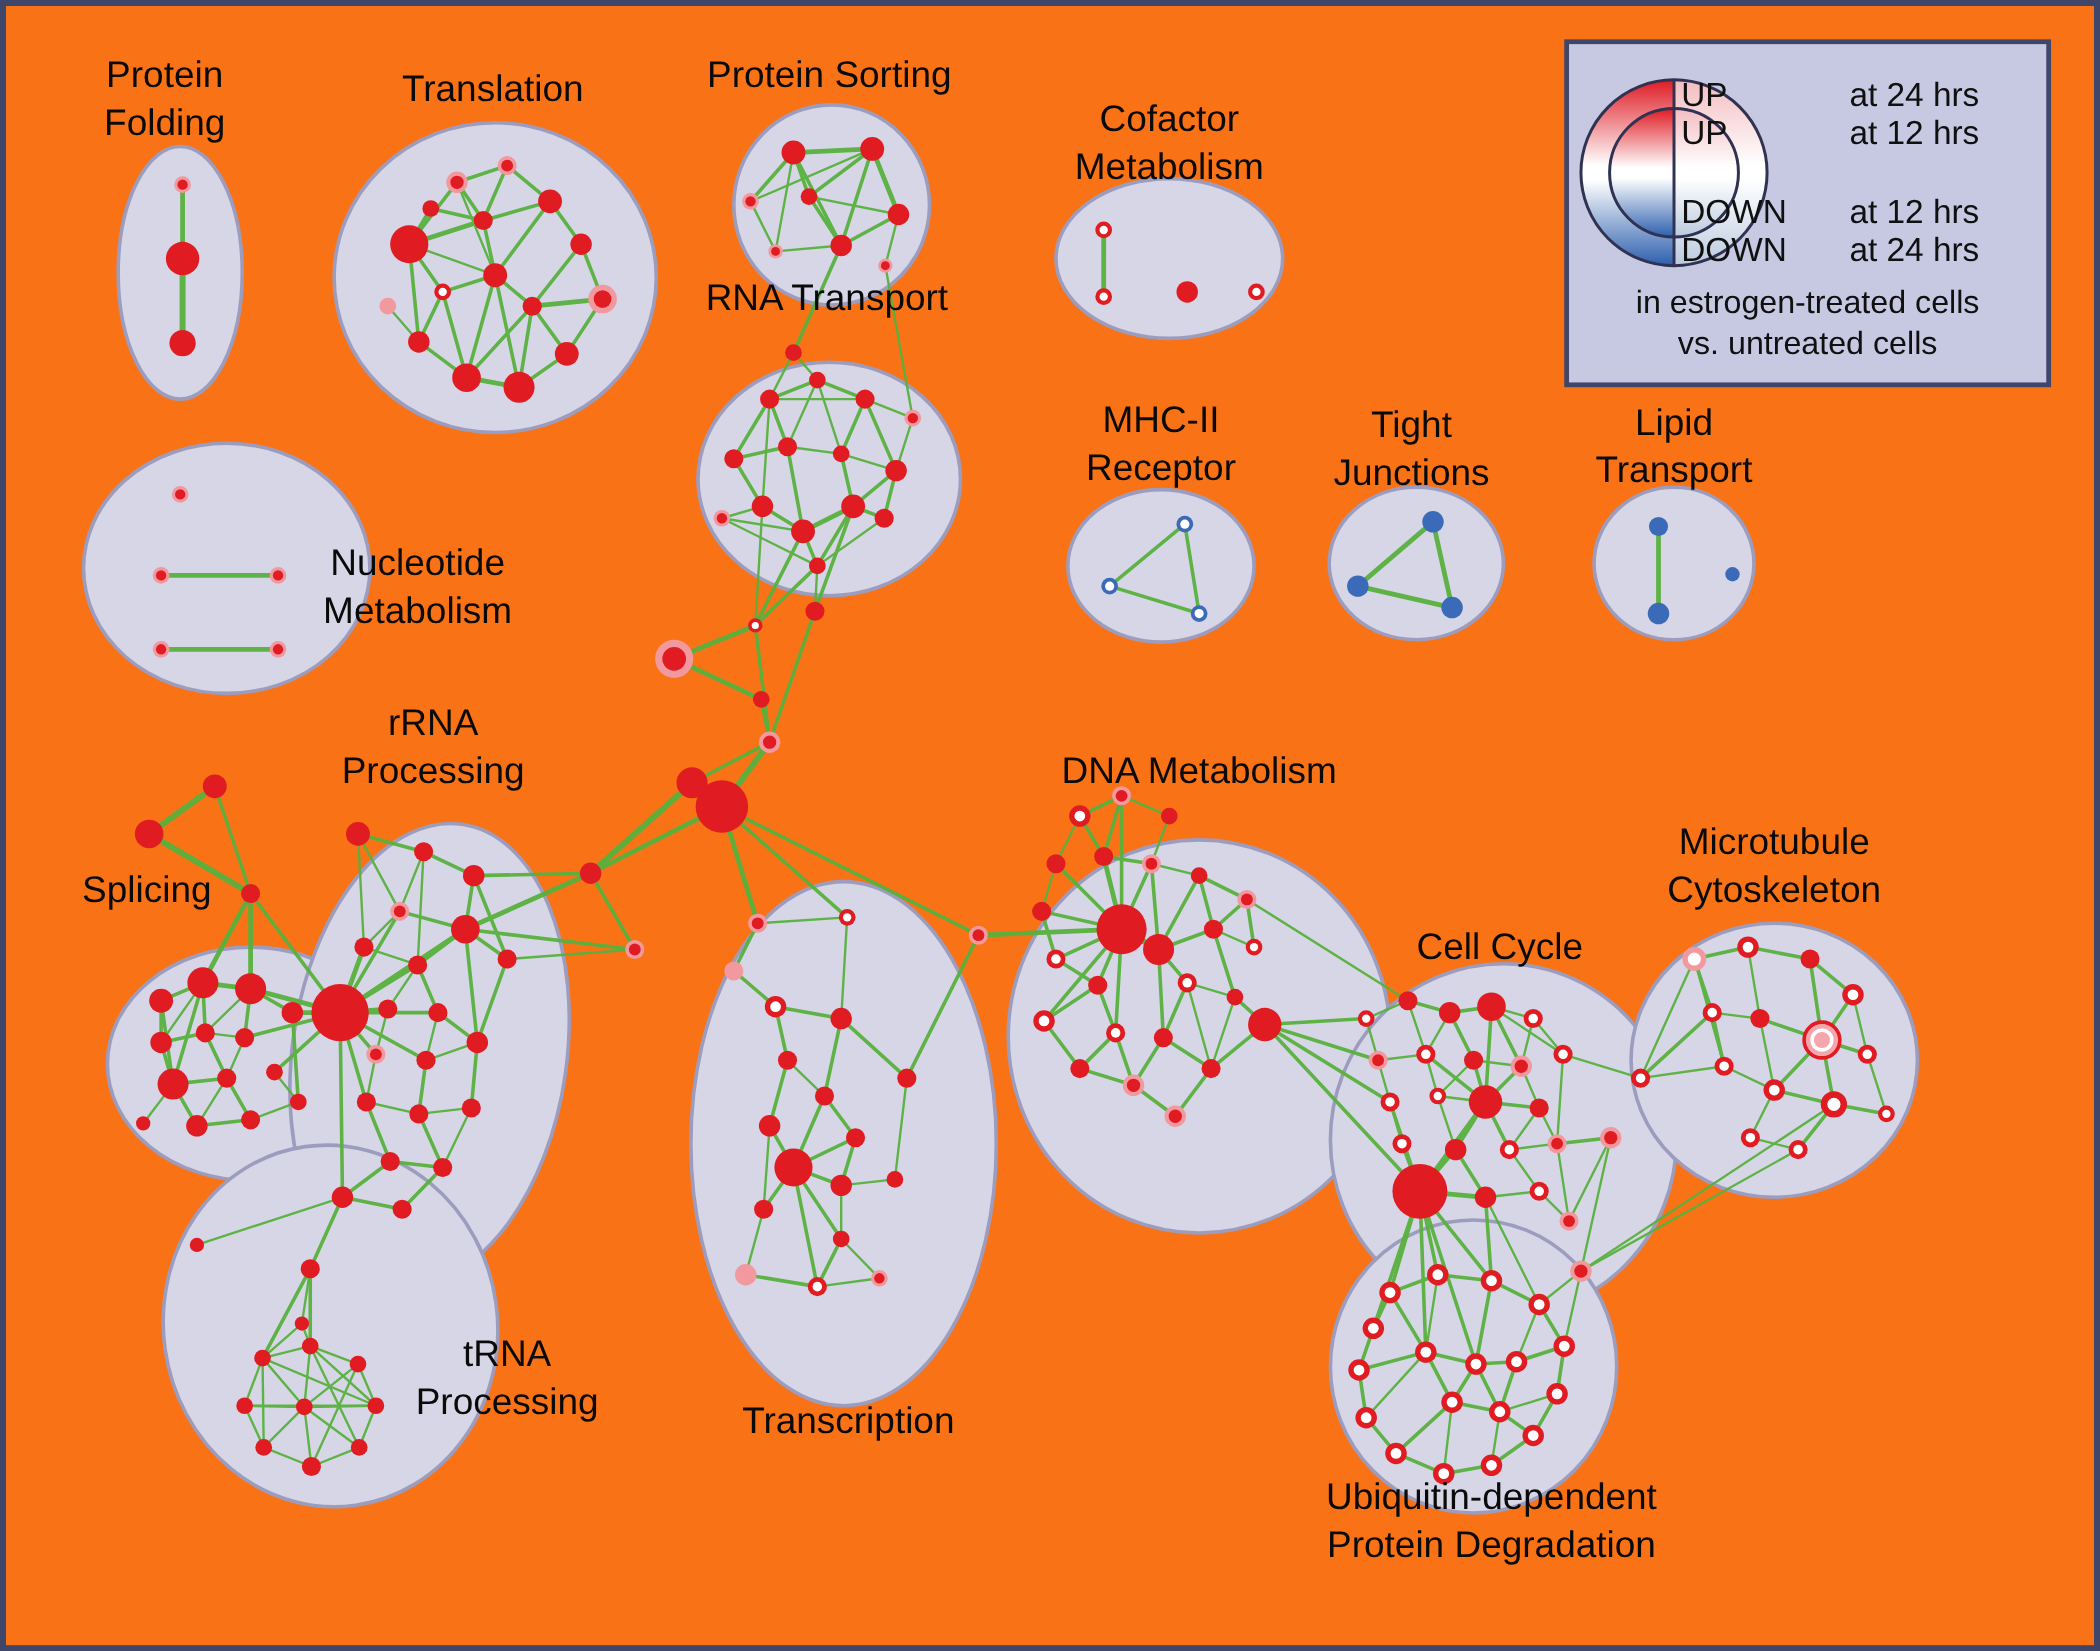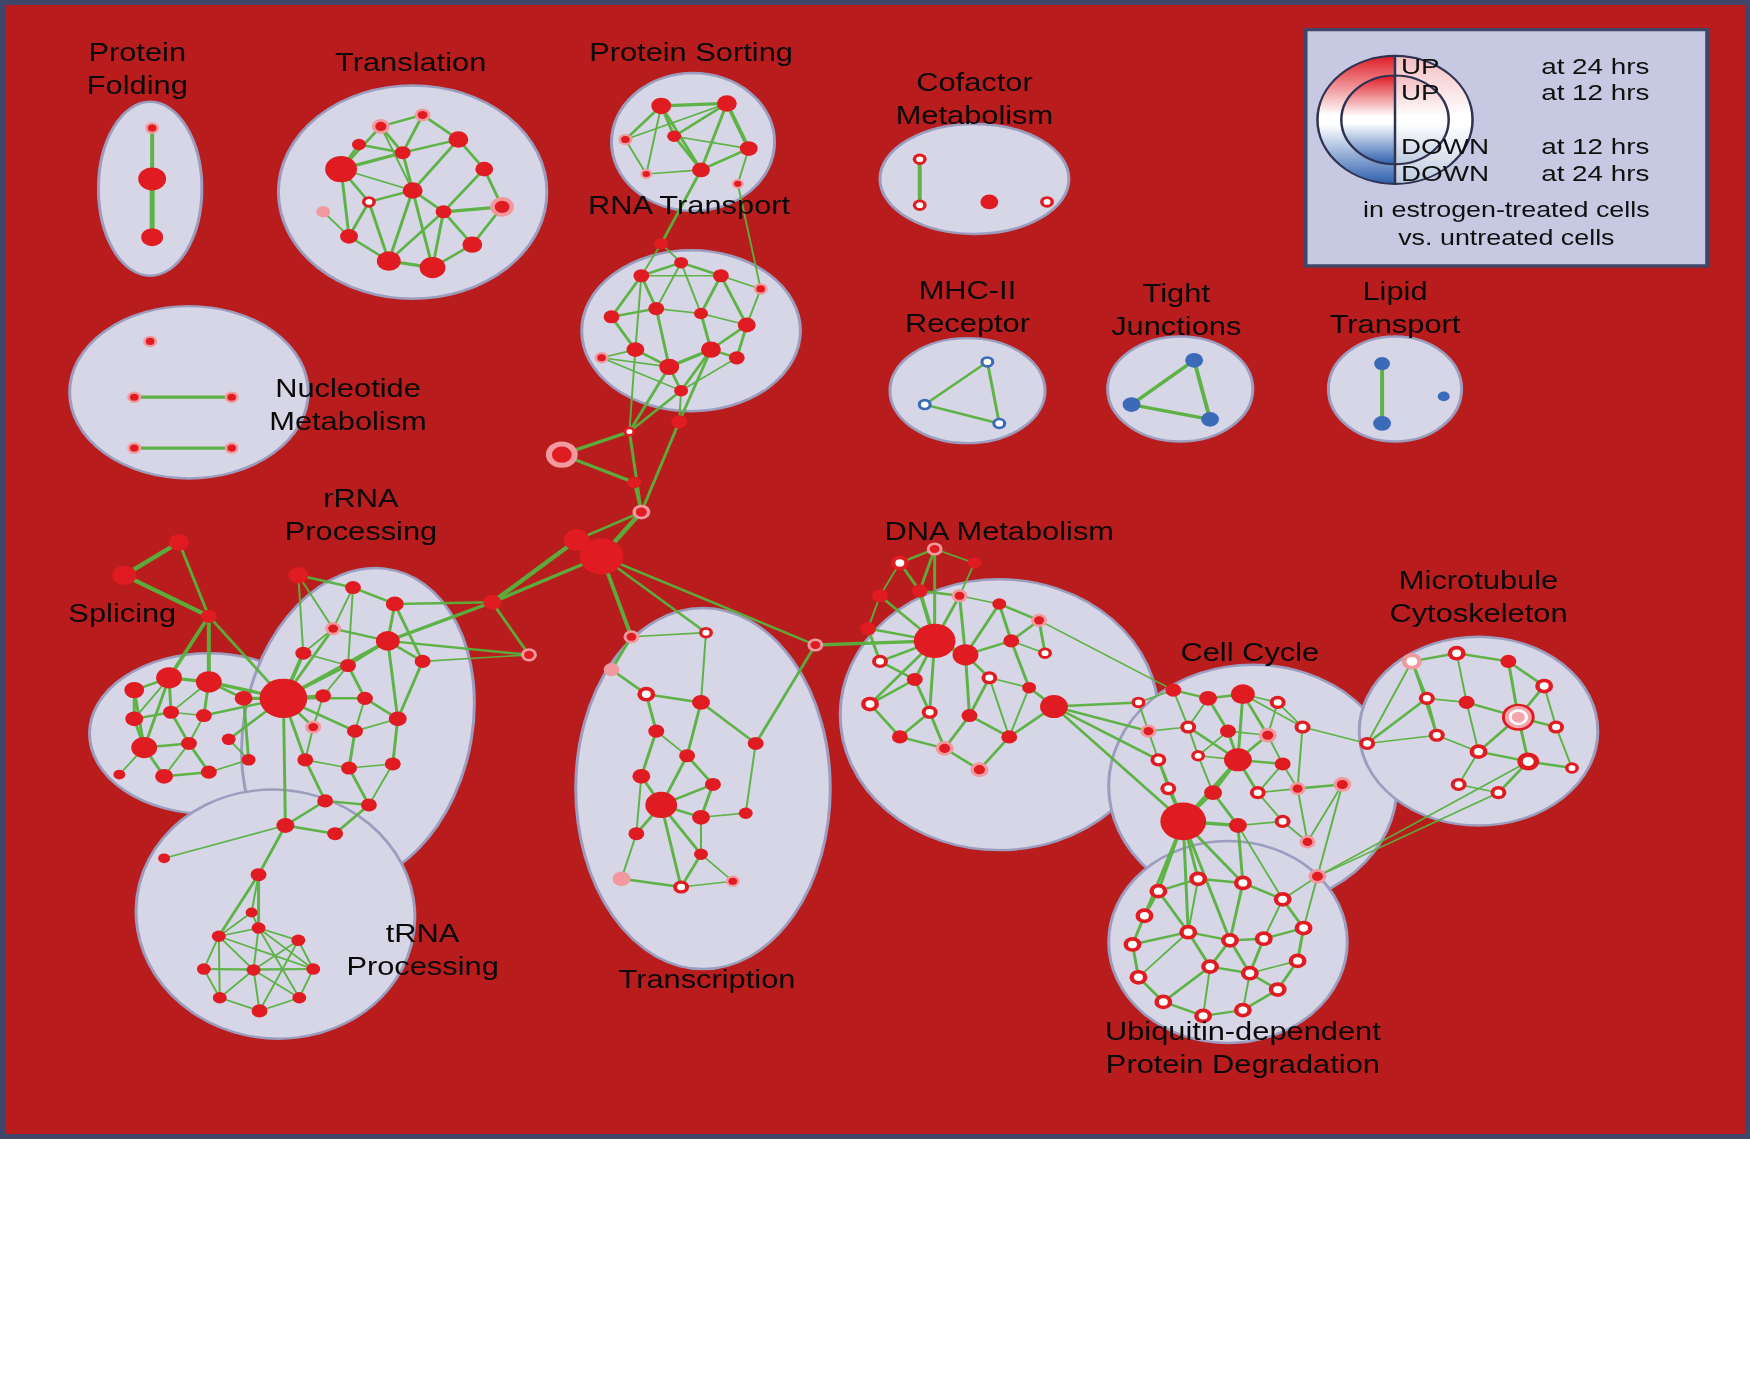--- a/index.html
+++ b/index.html
@@ -1,16 +1,16 @@
 <!DOCTYPE html>
 <html><head>
 <meta charset="utf-8">
 <style>
   html,body{margin:0;padding:0;background:#ffffff;}
-  .figure{position:relative;width:1750px;height:1139px;background:#b91c1c;border:5px solid #40456a;box-sizing:border-box;overflow:hidden;font-family:"Liberation Sans",sans-serif;text-align:center;}
+  .figure{position:relative;width:1750px;height:1376px;background:#f97316;border:5px solid #40456a;box-sizing:border-box;overflow:hidden;font-family:"Liberation Sans",sans-serif;text-align:center;}
   .figure svg{position:absolute;left:0;top:0;width:100%;height:100%;}
   text{font-family:"Liberation Sans",sans-serif;}
   .cluster-label{font-size:31px;fill:#0a0a0a;text-anchor:middle;}
   .legend-label{font-size:28px;fill:#101010;}
   .legend-caption{font-size:27px;fill:#101010;text-anchor:middle;}
 </style>
 </head>
 <body>
 
 <div class="figure">

